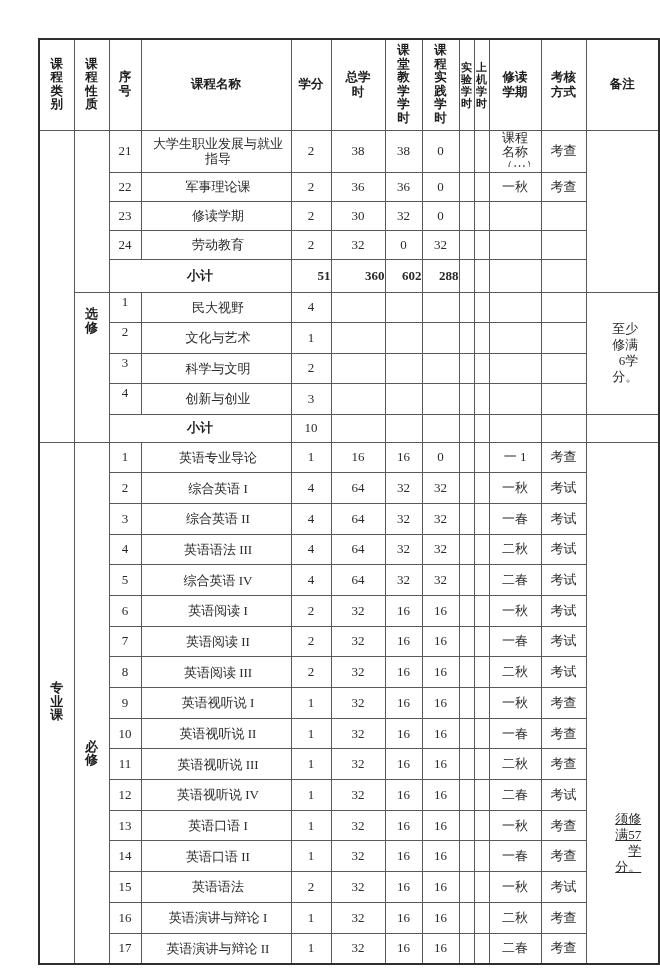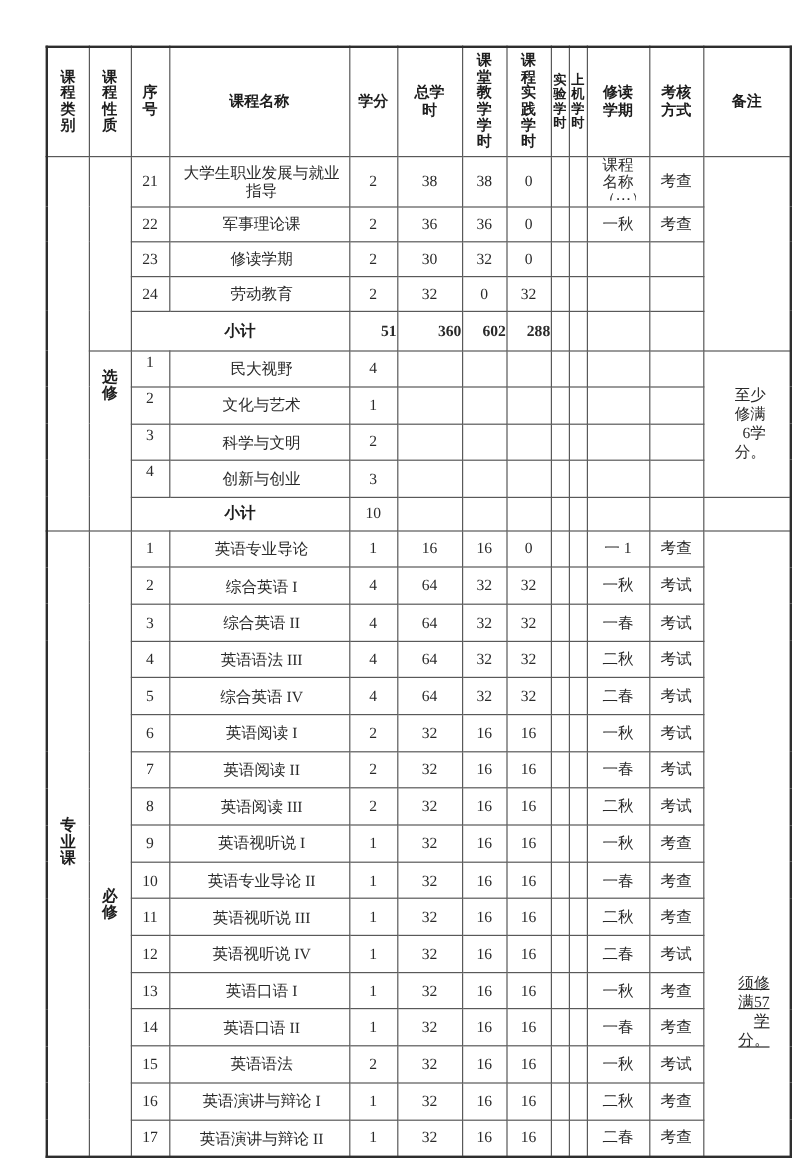--- a/index.html
+++ b/index.html
@@ -334,21 +334,21 @@
   <td>32</td>
   <td>16</td>
   <td>16</td>
   <td></td>
   <td></td>
   <td>一秋</td>
   <td>考查</td>
 </tr>
 <tr class="rhm">
   <td class="num">10</td>
-  <td class="name">英语专业导论 II</td>
+  <td class="name">英语视听说 II</td>
   <td>1</td>
   <td>32</td>
   <td>16</td>
   <td>16</td>
   <td></td>
   <td></td>
   <td>一春</td>
   <td>考查</td>
 </tr>
 <tr class="rhm">

